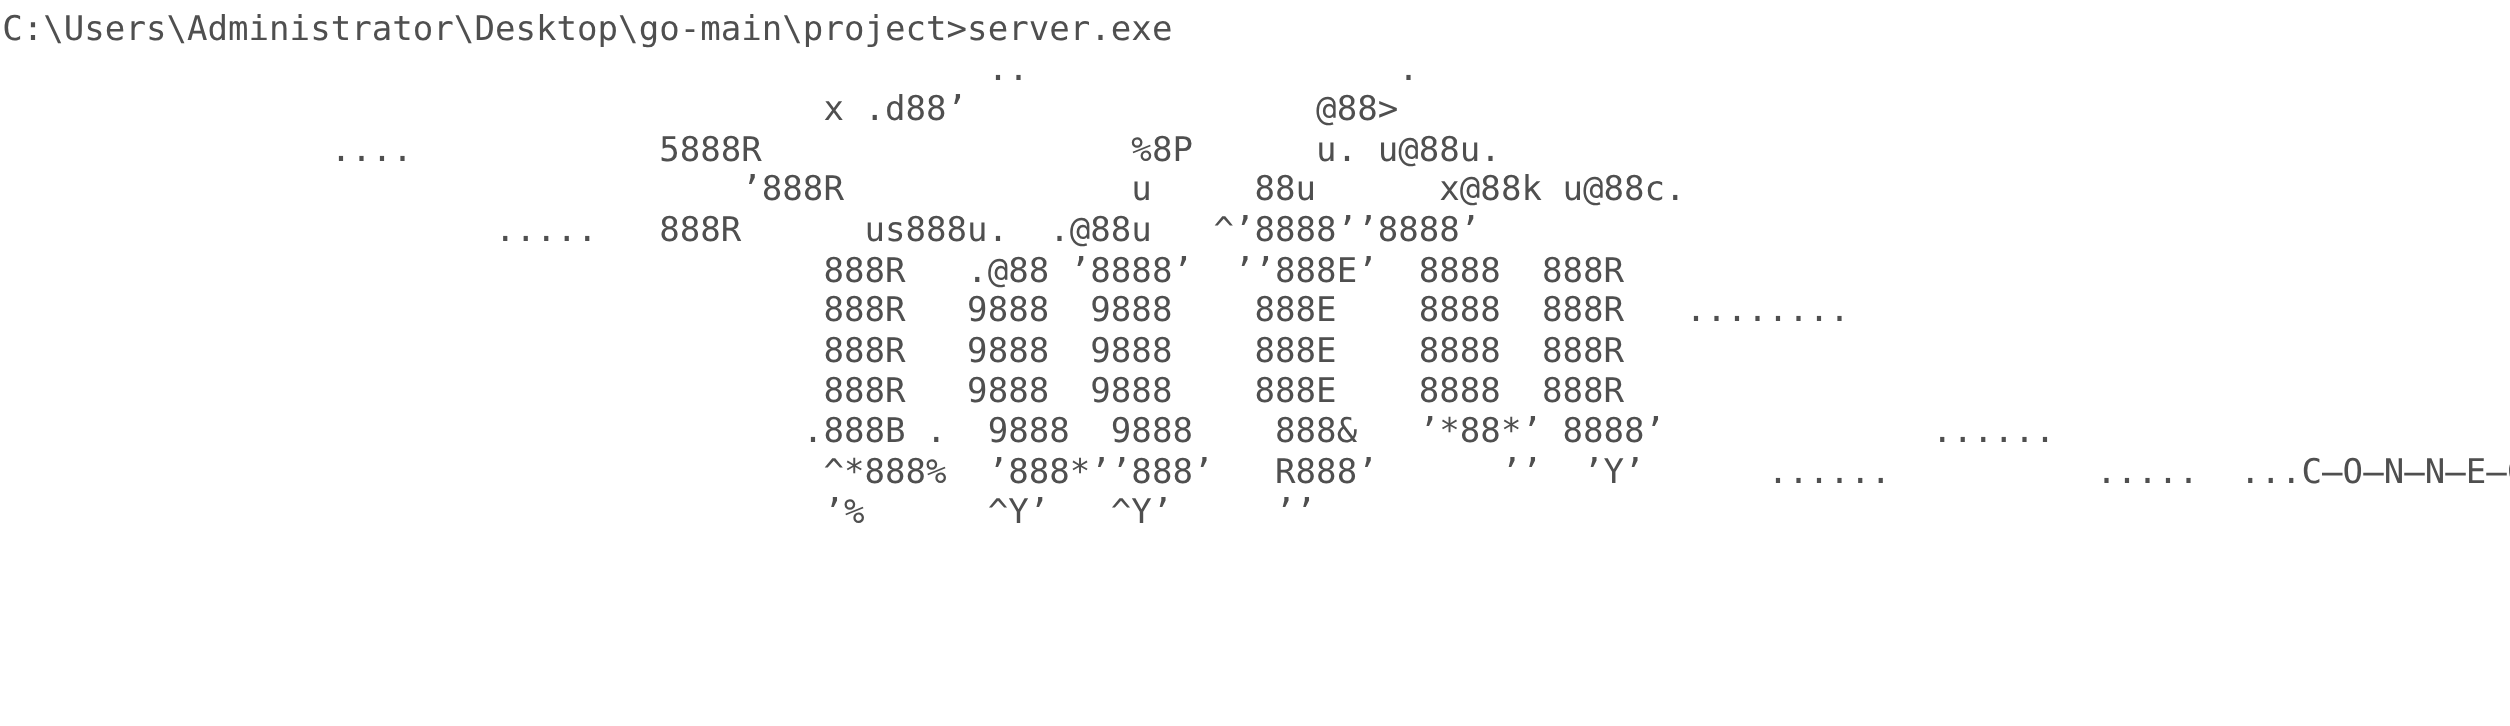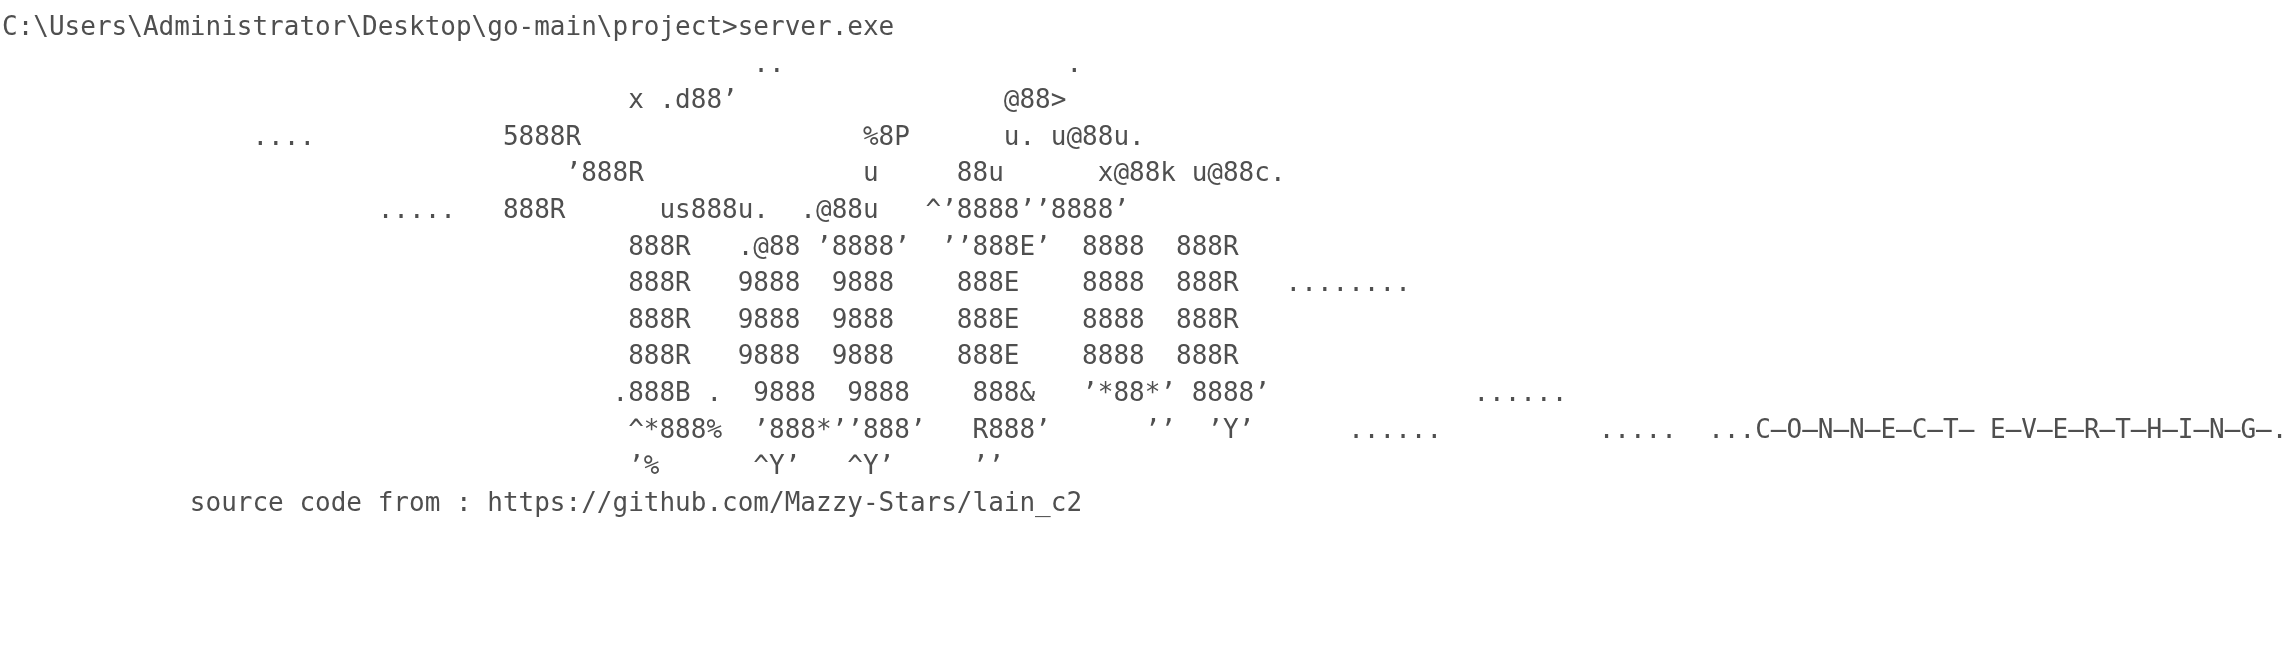--- a/index.html
+++ b/index.html
@@ -10,21 +10,21 @@
     background: #ffffff;
     overflow: hidden;
   }
   .terminal {
     box-sizing: border-box;
     width: 2282px;
     height: 514px;
     background: #ffffff;
     color: #4f4f4f;
     font-family: "DejaVu Sans Mono", "Liberation Mono", monospace;
-    font-size: 26px;
+    font-size: 31px;
     line-height: 36.6px;
     padding: 8px 0 0 2px;
     cursor: text;
   }
   .terminal pre {
     margin: 0;
     font: inherit;
     white-space: pre;
   }
   
@@ -43,15 +43,14 @@
                                     ’888R              u     88u      x@88k u@88c.
                         .....   888R      us888u.  .@88u   ^’8888’’8888’
                                         888R   .@88 ’8888’  ’’888E’  8888  888R
                                         888R   9888  9888    888E    8888  888R   ........
                                         888R   9888  9888    888E    8888  888R
                                         888R   9888  9888    888E    8888  888R
                                        .888B .  9888  9888    888&amp;   ’*88*’ 8888’             ......
                                         ^*888%  ’888*’’888’   R888’      ’’  ’Y’      ......          .....  ...C̶O̶N̶N̶E̶C̶T̶ E̶V̶E̶R̶T̶H̶I̶N̶G̶...
                                         ’%      ^Y’   ^Y’     ’’</pre>
 
-  <pre>            source code from : https://github.com/Mazzy-Stars/lain_c2</pre>
 
 </div>
 
 </body></html>

